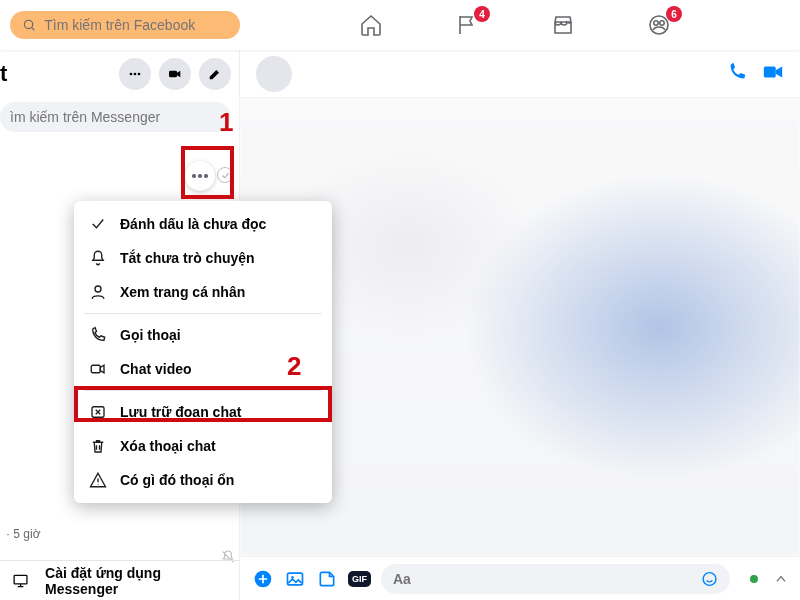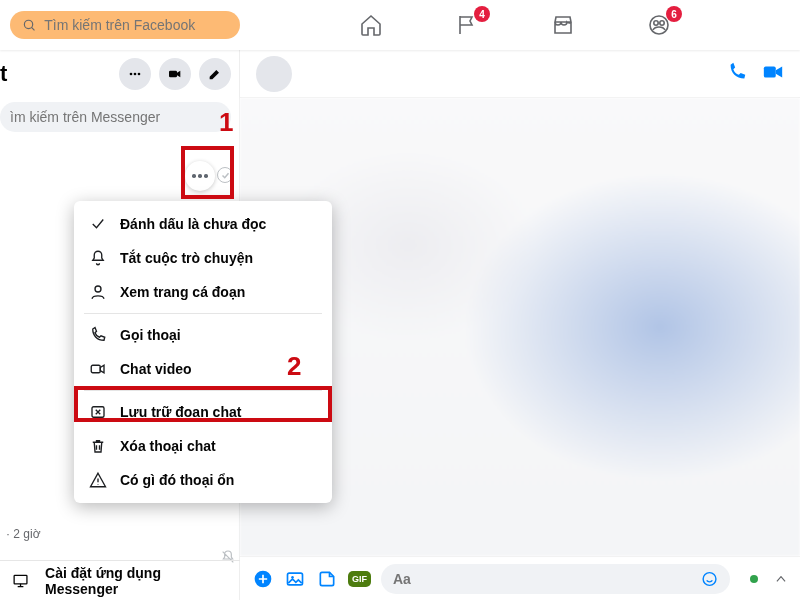--- a/index.html
+++ b/index.html
@@ -43,21 +43,21 @@
   .blurbg { position:absolute; left:0; right:0; top:48px; bottom:44px;
      background:
        radial-gradient(ellipse 280px 220px at 75% 50%, rgba(120,155,215,.55), transparent 70%),
        radial-gradient(ellipse 180px 140px at 30% 32%, rgba(230,230,235,.6), transparent 70%),
        linear-gradient(#f9f9fa,#f4f5f7);
      filter: blur(1px);
   }
   .composer { position:absolute; left:0; right:0; bottom:0; height:44px; display:flex; align-items:center; gap:10px; padding:0 12px; border-top:1px solid #f2f2f2;}
   .cicon{width:22px;height:22px;display:flex;align-items:center;justify-content:center;color:#0084ff;}
   .cicon svg{width:20px;height:20px;fill:#0084ff;}
-  .gif-badge{background:#4d7c0f;color:#fff;font-size:9px;font-weight:700;border-radius:5px;padding:3px 4px;}
+  .gif-badge{background:#0f172a;color:#fff;font-size:9px;font-weight:700;border-radius:5px;padding:3px 4px;}
   .comp-input{flex:1;background:#f0f2f5;border-radius:18px;padding:6px 12px;display:flex;align-items:center;justify-content:space-between;}
   .comp-input input{border:0;outline:0;background:transparent;font-size:14px;color:#a21caf;width:100%;font-weight:bold;}
   .status-dot{width:8px;height:8px;border-radius:50%;background:#31a24c;margin:0 6px 0 10px;}
   .chev{transform:rotate(-90deg);}
 </style>
 </head>
 <body>
 
 <div class="topbar">
   <div class="search-main">
@@ -128,21 +128,21 @@
         <span></span>
         <span></span>
       </div>
     <div class="ci-check">
         <svg viewBox="0 0 12 12">
           <path d="M2 6l3 3 5-6"></path>
         </svg>
       </div>
   </div>
 
-  <div class="toast">· 2 giờ</div>
+  <div class="toast">· 5 giờ</div>
   <div class="mute-tiny">
     <svg viewBox="0 0 24 24" style="width:16px;height:16px;stroke:#bcc0c4;fill:none;stroke-width:1.8">
         <path d="M12 3a5 5 0 0 0-5 5v4l-2 3h14l-2-3V8a5 5 0 0 0-5-5zM4 4l16 16"></path>
       </svg>
   </div>
 
   <div class="install">
     <svg viewBox="0 0 24 24" style="width:18px;height:18px;stroke:#050505;fill:none;stroke-width:1.8">
         <rect x="3" y="4" width="18" height="12" rx="1"></rect>
         <path d="M8 20h8M12 16v4"></path>
@@ -159,30 +159,30 @@
         </svg>
       </span>
     <span>Đánh dấu là chưa đọc</span>
   </div>
   <div class="mi">
     <span class="ic">
         <svg viewBox="0 0 24 24">
           <path d="M12 3a5 5 0 0 0-5 5v4l-2 3h14l-2-3V8a5 5 0 0 0-5-5zM10 19a2 2 0 0 0 4 0"></path>
         </svg>
       </span>
-    <span>Tắt cuộc trò chuyện</span>
+    <span>Tắt chưa trò chuyện</span>
   </div>
   <div class="mi">
     <span class="ic">
         <svg viewBox="0 0 24 24">
           <circle cx="12" cy="8" r="4"></circle>
           <path d="M4 21c1-5 15-5 16 0"></path>
         </svg>
       </span>
-    <span>Xem trang cá đoạn</span>
+    <span>Xem trang cá nhân</span>
   </div>
   <div class="msep"></div>
   <div class="mi">
     <span class="ic">
         <svg viewBox="0 0 24 24">
           <path d="M5 4c0 9 6 15 15 15l1-4-5-2-2 2c-3-1-5-3-6-6l2-2-2-5z"></path>
         </svg>
       </span>
     <span>Gọi thoại</span>
   </div>

